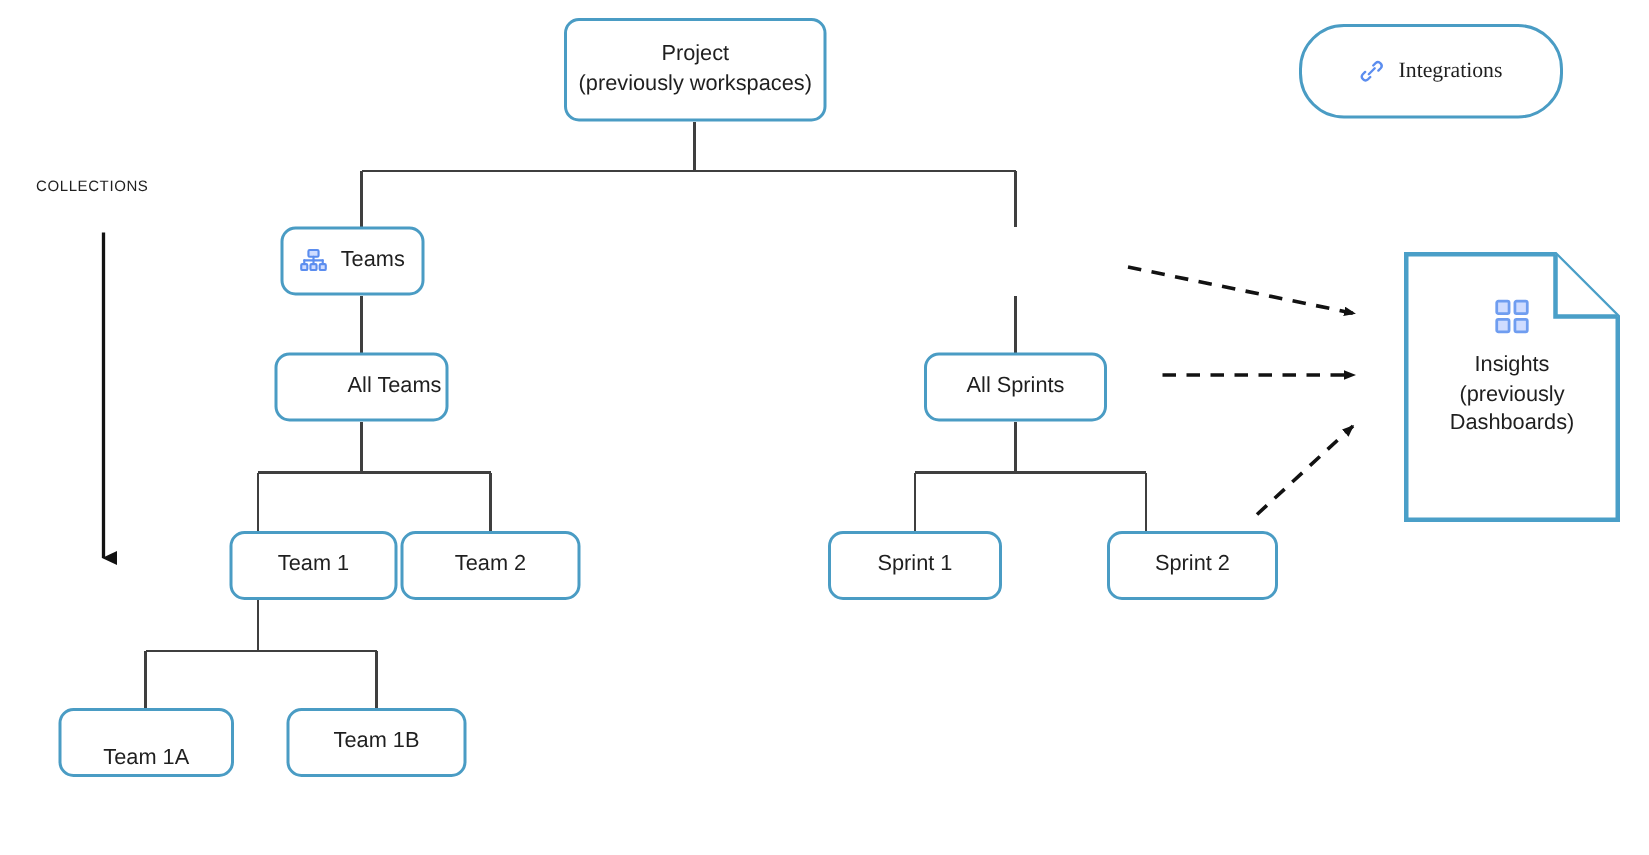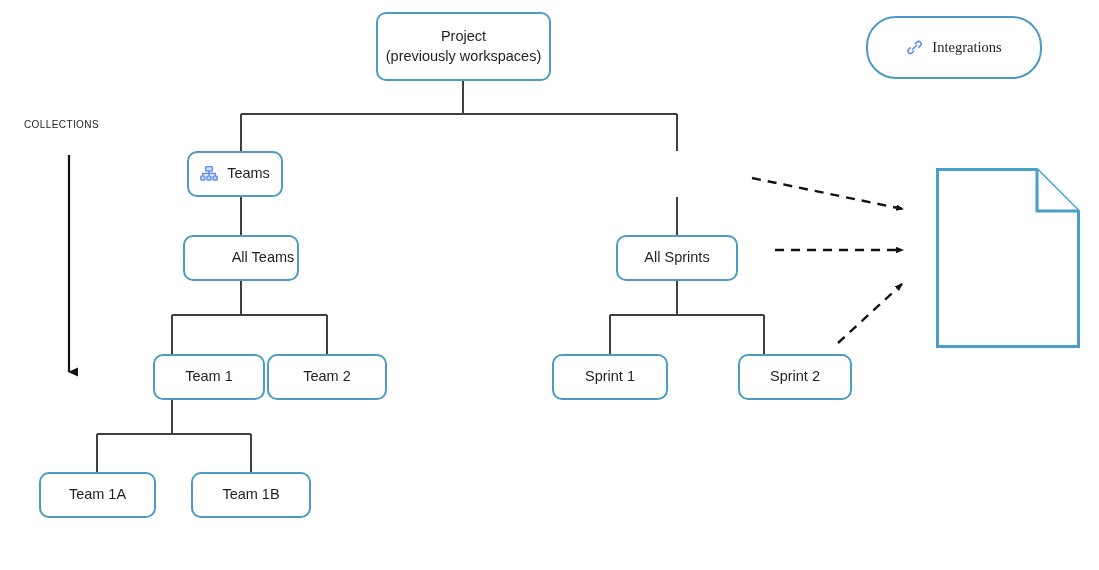--- a/index.html
+++ b/index.html
@@ -198,28 +198,41 @@
   </div>
 
   <div class="node" style="left:552px; top:354px; width:116px; height:46px;">
     <span class="node-label">Sprint 1</span>
   </div>
 
   <div class="node" style="left:707px; top:354px; width:114px; height:46px;margin-left:31px;">
     <span class="node-label">Sprint 2</span>
   </div>
 
-  <div class="node" style="left:39px; top:472px; width:117px; height:46px;">
+  <div class="node" style="left:39px; top:472px; width:117px; height:46px;align-items:flex-end;">
     <span class="node-label">Team 1A</span>
   </div>
 
   <div class="node" style="left:191px; top:472px; width:120px; height:46px;">
     <span class="node-label">Team 1B</span>
   </div>
 
   <div id="insights-doc">
     <svg class="doc-svg" width="144" height="180" viewBox="0 0 144 180">
       <path d="M1.5,1.5 L101,1.5 L142.5,43 L142.5,178.5 L1.5,178.5 Z" fill="#ffffff" stroke="#4a9fc8" stroke-width="3" stroke-linejoin="miter"></path>
       <path d="M101,1.5 L101,43 L142.5,43" fill="#ffffff" stroke="#4a9fc8" stroke-width="3" stroke-linejoin="miter"></path>
     </svg>
+    <div class="doc-content">
+      <span class="icon">
+        <svg width="26" height="26" viewBox="0 0 24 24" fill="#cfdcff" stroke="#6f9df0" stroke-width="1.7">
+          <rect x="2.6" y="2.6" width="7.6" height="7.6" rx="1"></rect>
+          <rect x="13.8" y="2.6" width="7.6" height="7.6" rx="1"></rect>
+          <rect x="2.6" y="13.8" width="7.6" height="7.6" rx="1"></rect>
+          <rect x="13.8" y="13.8" width="7.6" height="7.6" rx="1"></rect>
+        </svg>
+      </span>
+      <span class="doc-label">Insights
+(previously
+Dashboards)</span>
+    </div>
   </div>
 
 </div>
 
 </body></html>

